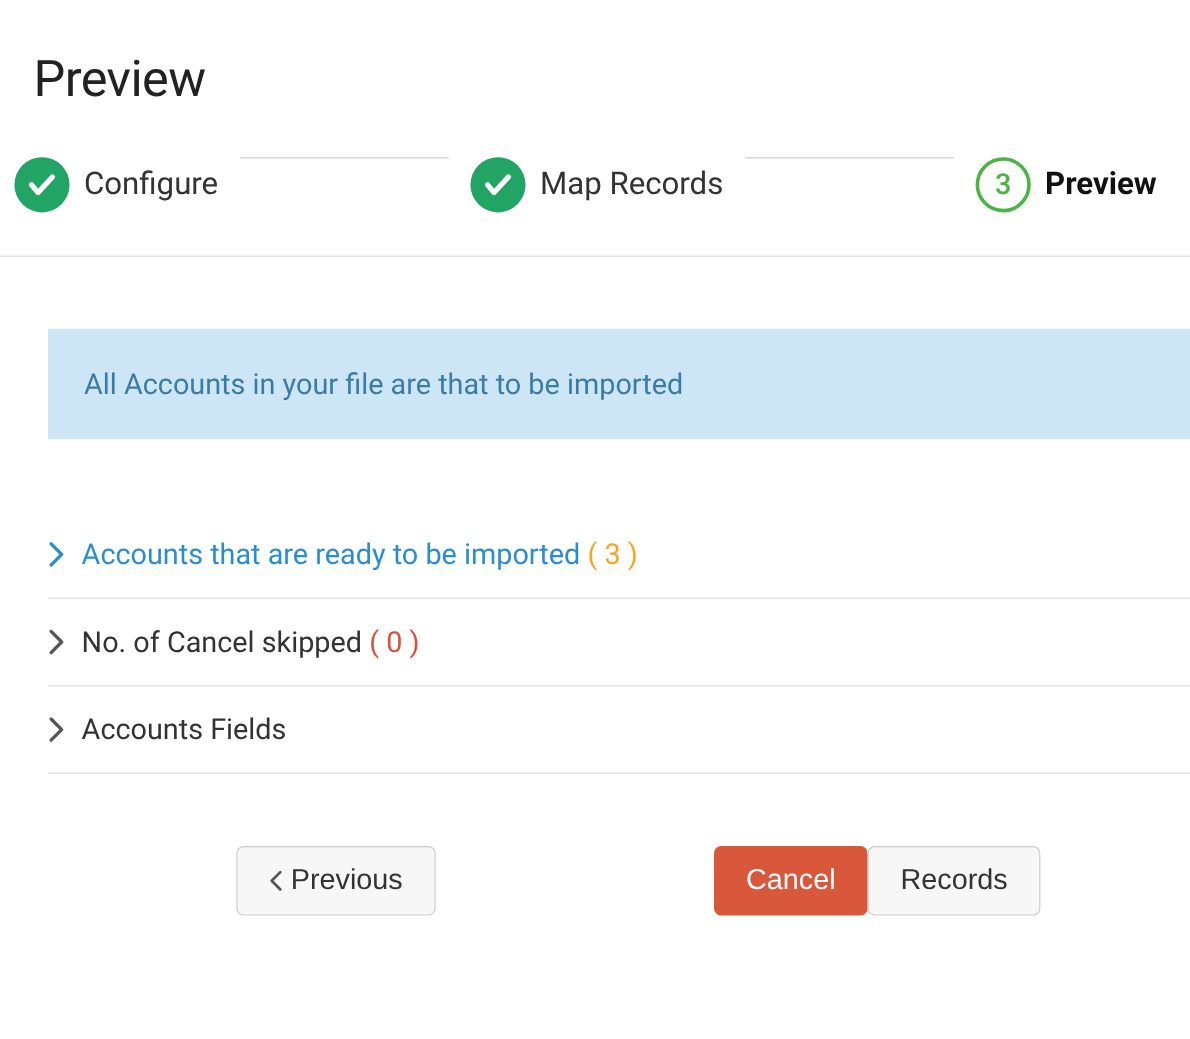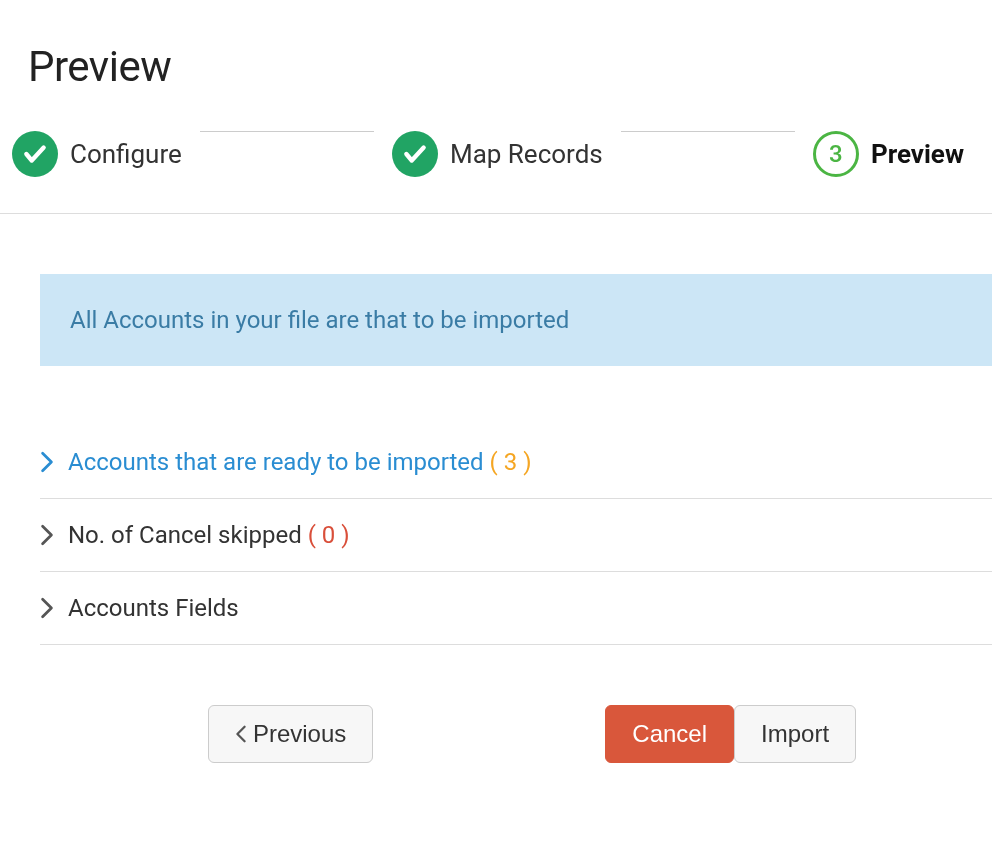--- a/index.html
+++ b/index.html
@@ -235,16 +235,16 @@
             <polyline points="10 2 2 10 10 18"></polyline>
           </svg>
       </span>
       <span>Previous</span>
     </button>
     <div class="spacer"></div>
     <button class="btn primary">
       <span>Cancel</span>
     </button>
     <button class="btn">
-      <span>Import</span>
+      <span>Records</span>
     </button>
   </div>
 </div>
 
 </body></html>

